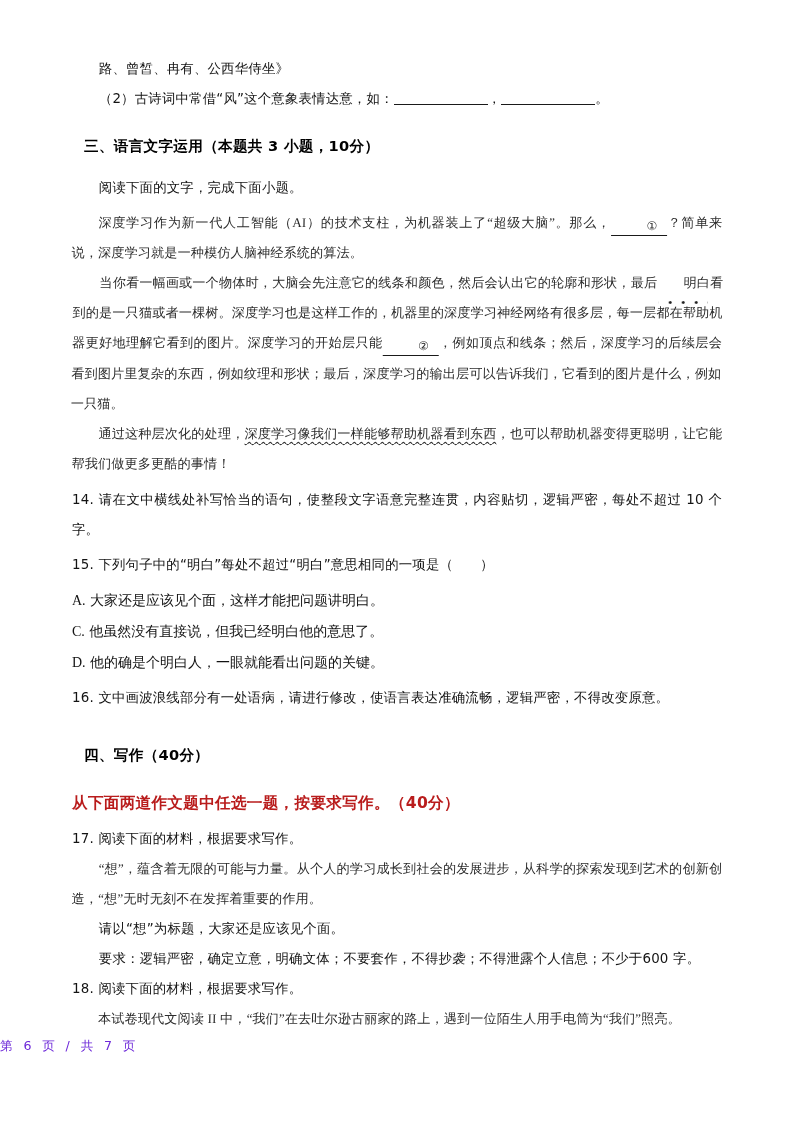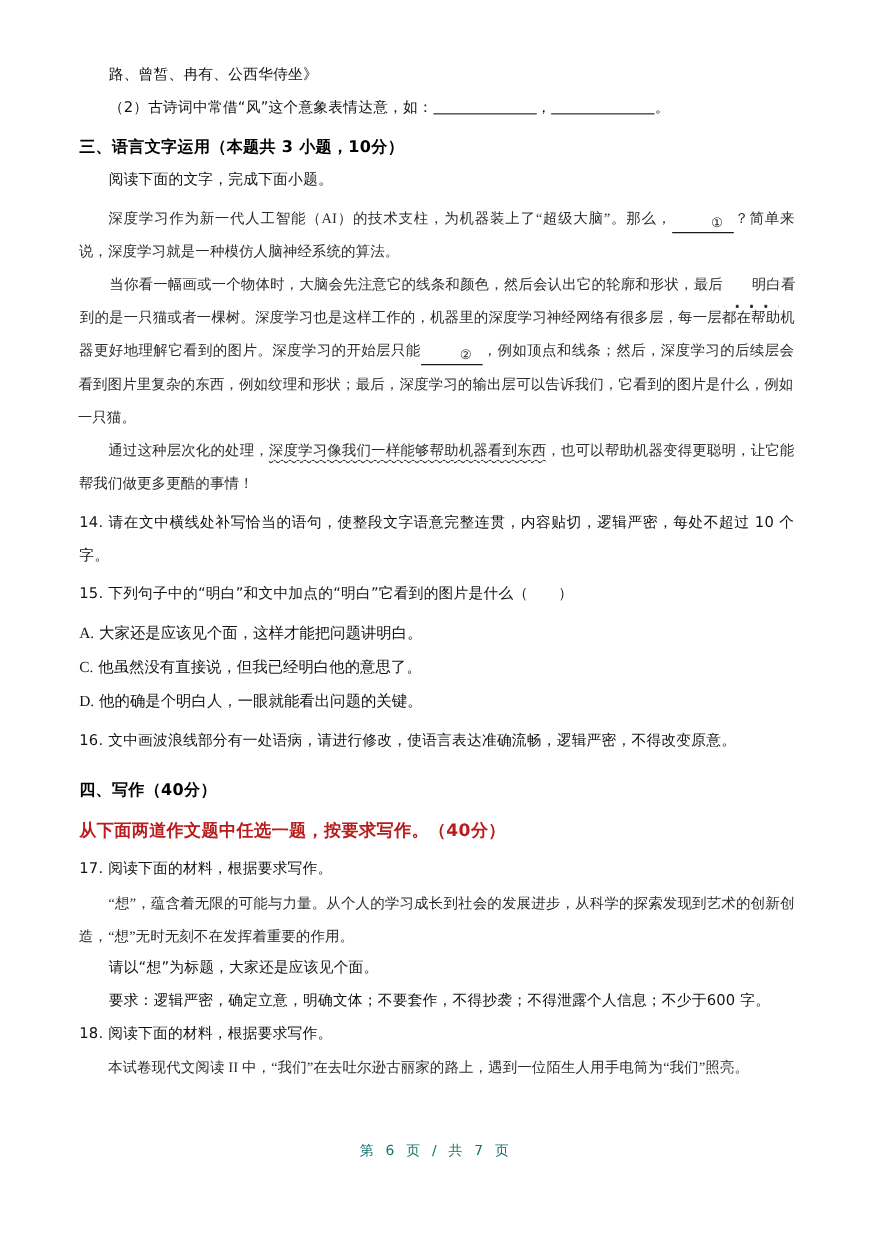--- a/index.html
+++ b/index.html
@@ -57,21 +57,21 @@
   }
 
   .indent2 { text-indent: 2em; }
 
   .sec-head {
     font-family: "DejaVu Sans", "Liberation Sans", sans-serif;
     font-weight: bold;
     font-size: 14.6px;
     line-height: 30px;
     letter-spacing: 0.3px;
-    margin: 0;
+    margin: 12px;
     color: #000;
   }
 
   .sec-head-big {
     font-family: "DejaVu Sans", "Liberation Sans", sans-serif;
     font-weight: bold;
     font-size: 15.6px;
     line-height: 32px;
     letter-spacing: 0.3px;
     margin: 0;
@@ -135,25 +135,25 @@
   }
 
   .sp-s { height: 5px; }
   .sp-l { height: 15px; }
 
   .footer {
     position: absolute;
     left: 0;
     right: 0;
     top: 1038px;
-    text-align: center;
+    text-align: left;
     font-family: "DejaVu Sans", "Liberation Sans", sans-serif;
     font-size: 12.6px;
     letter-spacing: 3.4px;
-    color: #0f766e;
+    color: #6d28d9;
   }
 </style>
 </head>
 <body>
 
 <div class="page">
 
   <p class="ln song indent2">路、曾皙、冉有、公西华侍坐》</p>
 
   <p class="ln song indent2">
@@ -184,21 +184,21 @@
 
   <p class="ln song">
     <span>14.</span>
     <span>请在文中横线处补写恰当的语句，使整段文字语意完整连贯，内容贴切，逻辑严密，每处不超过 10 个字。</span>
   </p>
 
   <div class="sp-s"></div>
 
   <p class="ln song">
     <span>15.</span>
-    <span>下列句子中的“明白”和文中加点的“明白”它看到的图片是什么（　　）</span>
+    <span>下列句子中的“明白”每处不超过“明白”意思相同的一项是（　　）</span>
   </p>
 
   <div class="sp-s"></div>
 
   <p class="opt">
     <span class="mark">A.</span>
     <span>大家还是应该见个面，这样才能把问题讲明白。</span>
   </p>
   <p class="opt">
     <span class="mark">C.</span>

